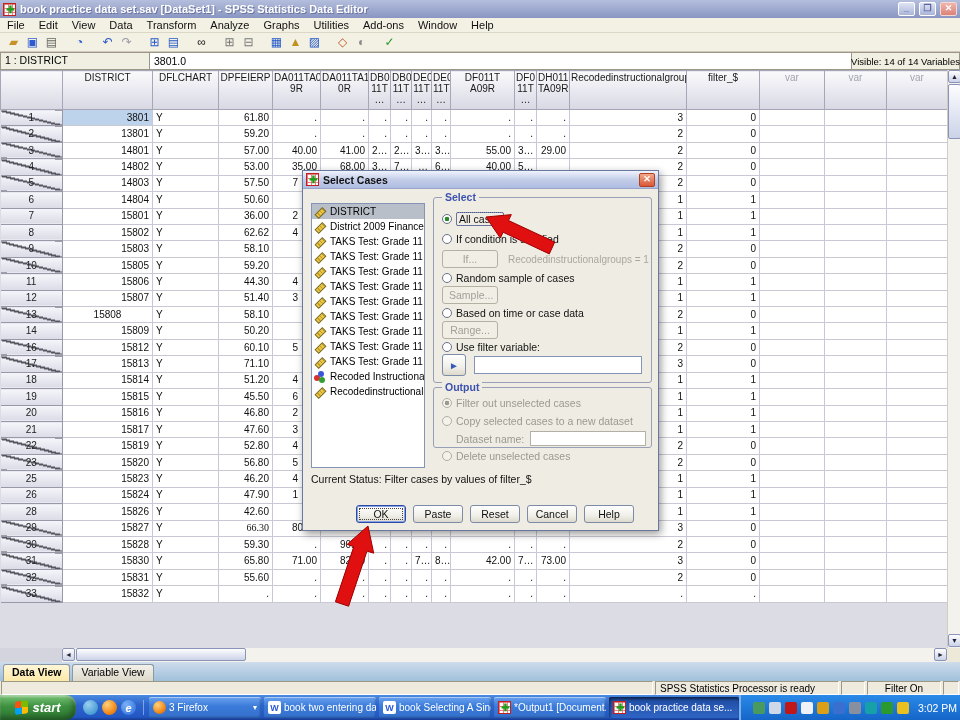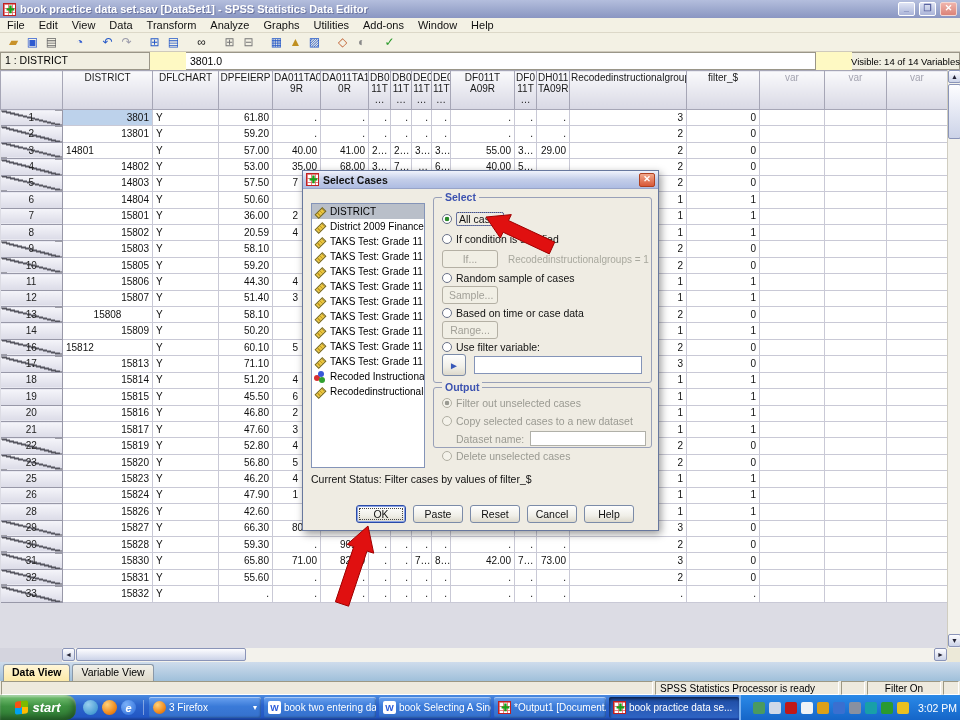--- a/index.html
+++ b/index.html
@@ -17,21 +17,21 @@
   
   .menubar{position:absolute;left:0;top:18px;width:960px;height:15px;background:#f3f1e4;border-bottom:1px solid #dcd8c8;
     display:flex;align-items:center;font-size:11px;box-sizing:border-box;}
   .menu-item{padding:0 7px;color:#111;}
   .toolbar{position:absolute;left:0;top:33px;width:960px;height:19px;background:#f3f1e4;border-bottom:1px solid #cfcabc;
     display:flex;align-items:center;padding-left:4px;box-sizing:border-box;}
   .tbtn{width:19px;height:16px;display:flex;align-items:center;justify-content:center;font-size:12px;line-height:14px;}
   .tbtn.sep{margin-left:9px;}
 
   
-  .cellref{position:absolute;left:0;top:52px;width:960px;height:18px;background:#fef9c3;display:flex;box-sizing:border-box;gap:36px;}
+  .cellref{position:absolute;left:0;top:52px;width:960px;height:18px;background:#3b82f6;display:flex;box-sizing:border-box;}
   .cr-label{width:150px;border:1px solid #9a96886;border:1px solid #9a9688;background:#f1efe2;font-size:10.5px;padding:1px 4px;box-sizing:border-box;white-space:nowrap;}
   .cr-value{flex:1;background:#fff;border:1px solid #9a9688;border-left:none;font-size:10.5px;padding:8px 4px;box-sizing:border-box;font-family:"Liberation Sans",sans-serif;outline:none;}
   .cr-visible{width:108px;border:1px solid #9a9688;border-left:none;background:#f1efe2;font-size:9.5px;display:flex;align-items:center;justify-content:center;box-sizing:border-box;white-space:nowrap;}
 
   
   #gridwrap{position:absolute;left:0;top:70px;width:947px;height:578px;overflow:hidden;background:#dcdce4;}
   #grid-table{border-collapse:collapse;table-layout:fixed;width:947px;font-size:10px;}
   #grid-table th{height:37px;background:linear-gradient(#fafafc,#d8d8e4);border:1px solid #a6a6b6;
     font-weight:normal;color:#1a1a1a;white-space:pre-line;line-height:11px;vertical-align:top;padding:1px 1px 0;text-align:center;overflow:hidden;}
   #grid-table th.gray{color:#a3a3b0;}
@@ -297,21 +297,21 @@
             <td style="text-align: right;">.</td>
             <td style="text-align: right;">.</td>
             <td style="text-align: right;">2</td>
             <td style="text-align: right;">0</td>
             <td></td>
             <td></td>
             <td></td>
           </tr>
           <tr>
             <td class="rn slash">3</td>
-            <td style="">14801</td>
+            <td style="text-align: right;">14801</td>
             <td style="text-align: left;">Y</td>
             <td style="text-align: right;">57.00</td>
             <td style="text-align: right;">40.00</td>
             <td style="text-align: right;">41.00</td>
             <td style="text-align: right;">2…</td>
             <td style="text-align: right;">2…</td>
             <td style="text-align: right;">3…</td>
             <td style="text-align: right;">3…</td>
             <td style="text-align: right;">55.00</td>
             <td style="text-align: right;">3…</td>
@@ -399,21 +399,21 @@
             <td style="text-align: right;">1</td>
             <td style="text-align: right;">1</td>
             <td></td>
             <td></td>
             <td></td>
           </tr>
           <tr>
             <td class="rn">8</td>
             <td style="text-align: right;">15802</td>
             <td style="text-align: left;">Y</td>
-            <td style="text-align: right;">20.59</td>
+            <td style="text-align: right;">62.62</td>
             <td class="pr" style="text-align: right;">4</td>
             <td style="text-align: right;"></td>
             <td style="text-align: right;"></td>
             <td style="text-align: right;"></td>
             <td style="text-align: right;"></td>
             <td style="text-align: right;"></td>
             <td style="text-align: right;"></td>
             <td style="text-align: right;"></td>
             <td style="text-align: right;"></td>
             <td style="text-align: right;">1</td>
@@ -537,21 +537,21 @@
             <td style="text-align: right;"></td>
             <td style="text-align: right;"></td>
             <td style="text-align: right;">1</td>
             <td style="text-align: right;">1</td>
             <td></td>
             <td></td>
             <td></td>
           </tr>
           <tr>
             <td class="rn slash">16</td>
-            <td style="">15812</td>
+            <td style="text-align: right;">15812</td>
             <td style="text-align: left;">Y</td>
             <td style="text-align: right;">60.10</td>
             <td class="pr" style="text-align: right;">5</td>
             <td style="text-align: right;"></td>
             <td style="text-align: right;"></td>
             <td style="text-align: right;"></td>
             <td style="text-align: right;"></td>
             <td style="text-align: right;"></td>
             <td style="text-align: right;"></td>
             <td style="text-align: right;"></td>
@@ -759,21 +759,21 @@
             <td style="text-align: right;">1</td>
             <td style="text-align: right;">1</td>
             <td></td>
             <td></td>
             <td></td>
           </tr>
           <tr>
             <td class="rn slash">29</td>
             <td style="text-align: right;">15827</td>
             <td style="text-align: left;">Y</td>
-            <td style="text-align: right;">66.30</td>
+            <td style="text-align: right; font-family: Liberation Serif, serif;">66.30</td>
             <td style="text-align: right;">80.00</td>
             <td style="text-align: right;">96.00</td>
             <td style="text-align: right;">.</td>
             <td style="text-align: right;">.</td>
             <td style="text-align: right;">.</td>
             <td style="text-align: right;">.</td>
             <td style="text-align: right;">88.00</td>
             <td style="text-align: right;">9…</td>
             <td style="text-align: right;">67.00</td>
             <td style="text-align: right;">3</td>

